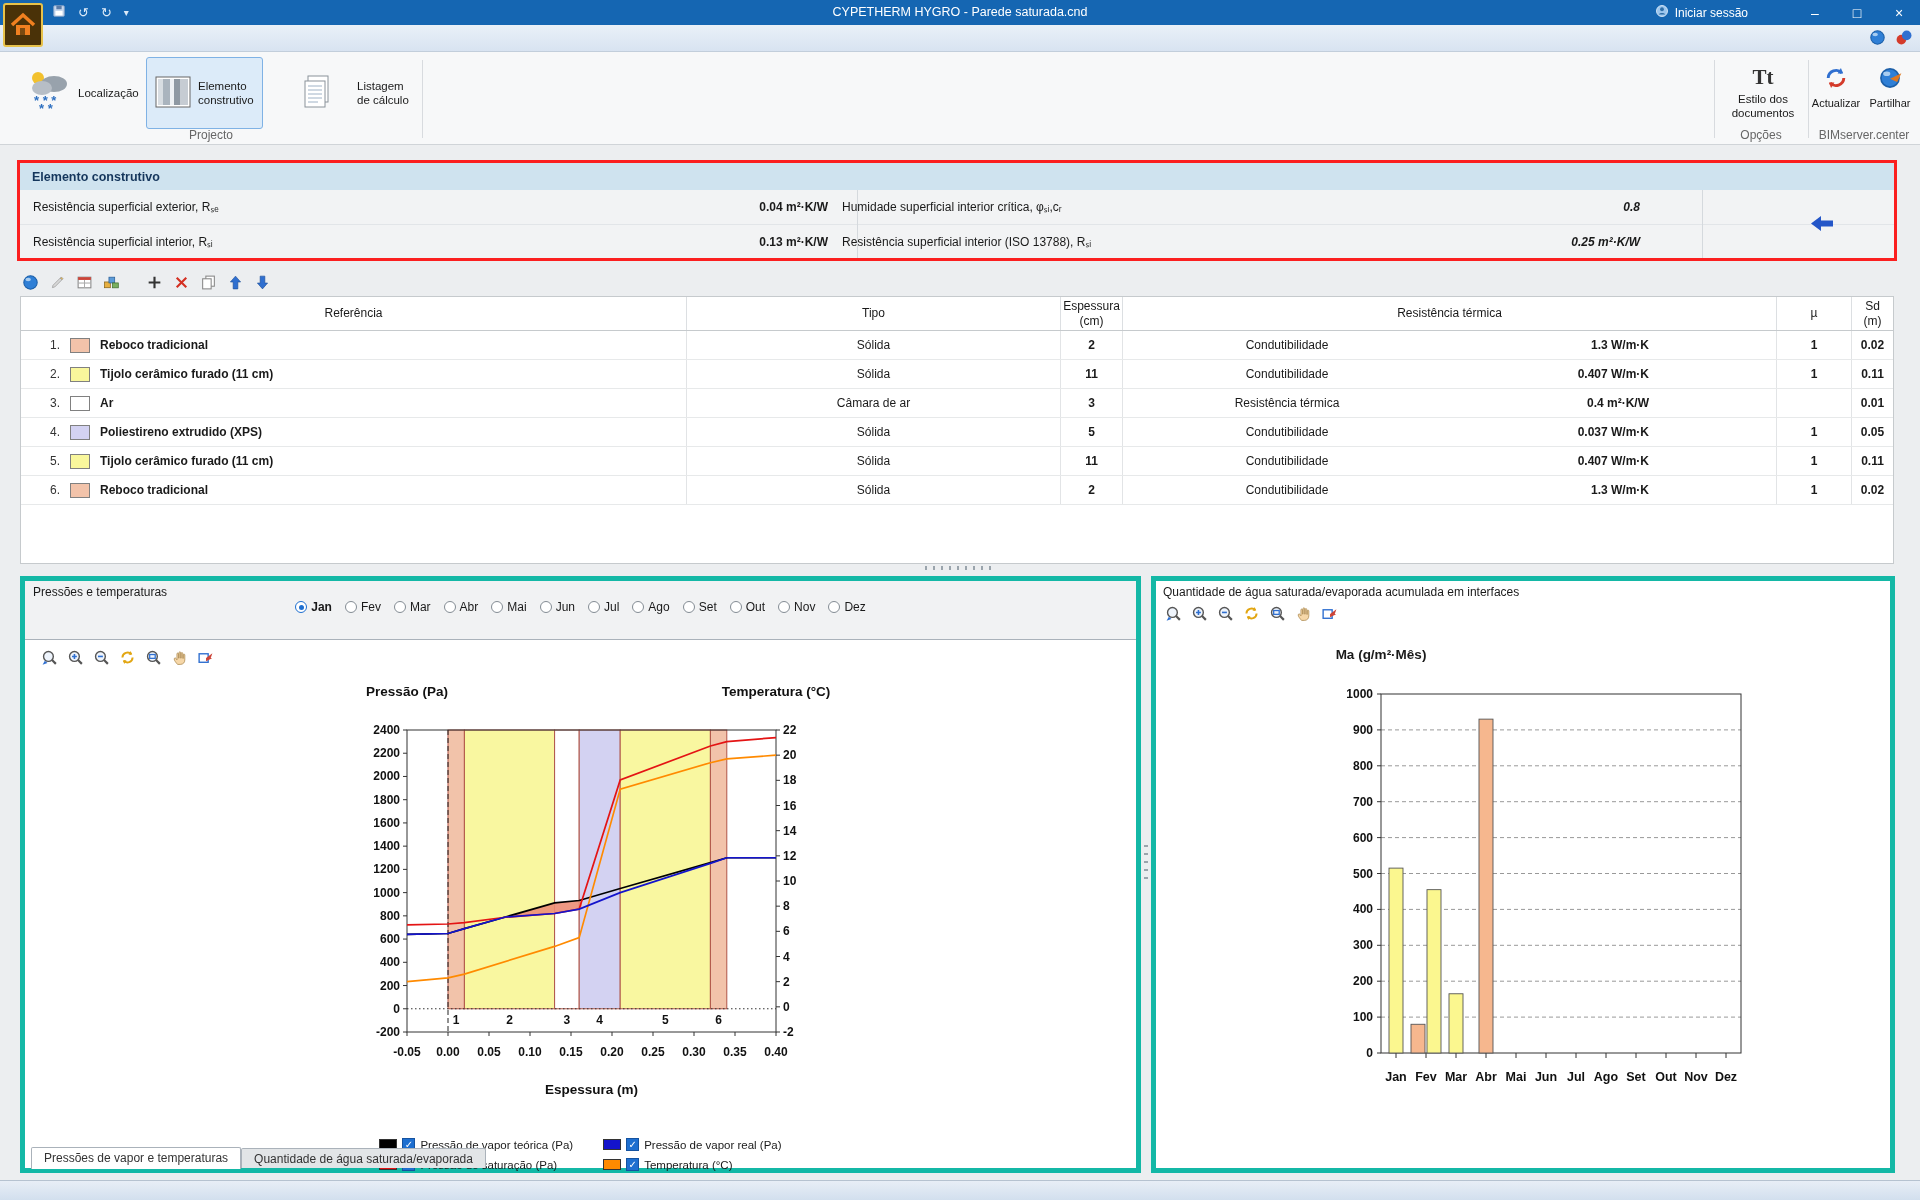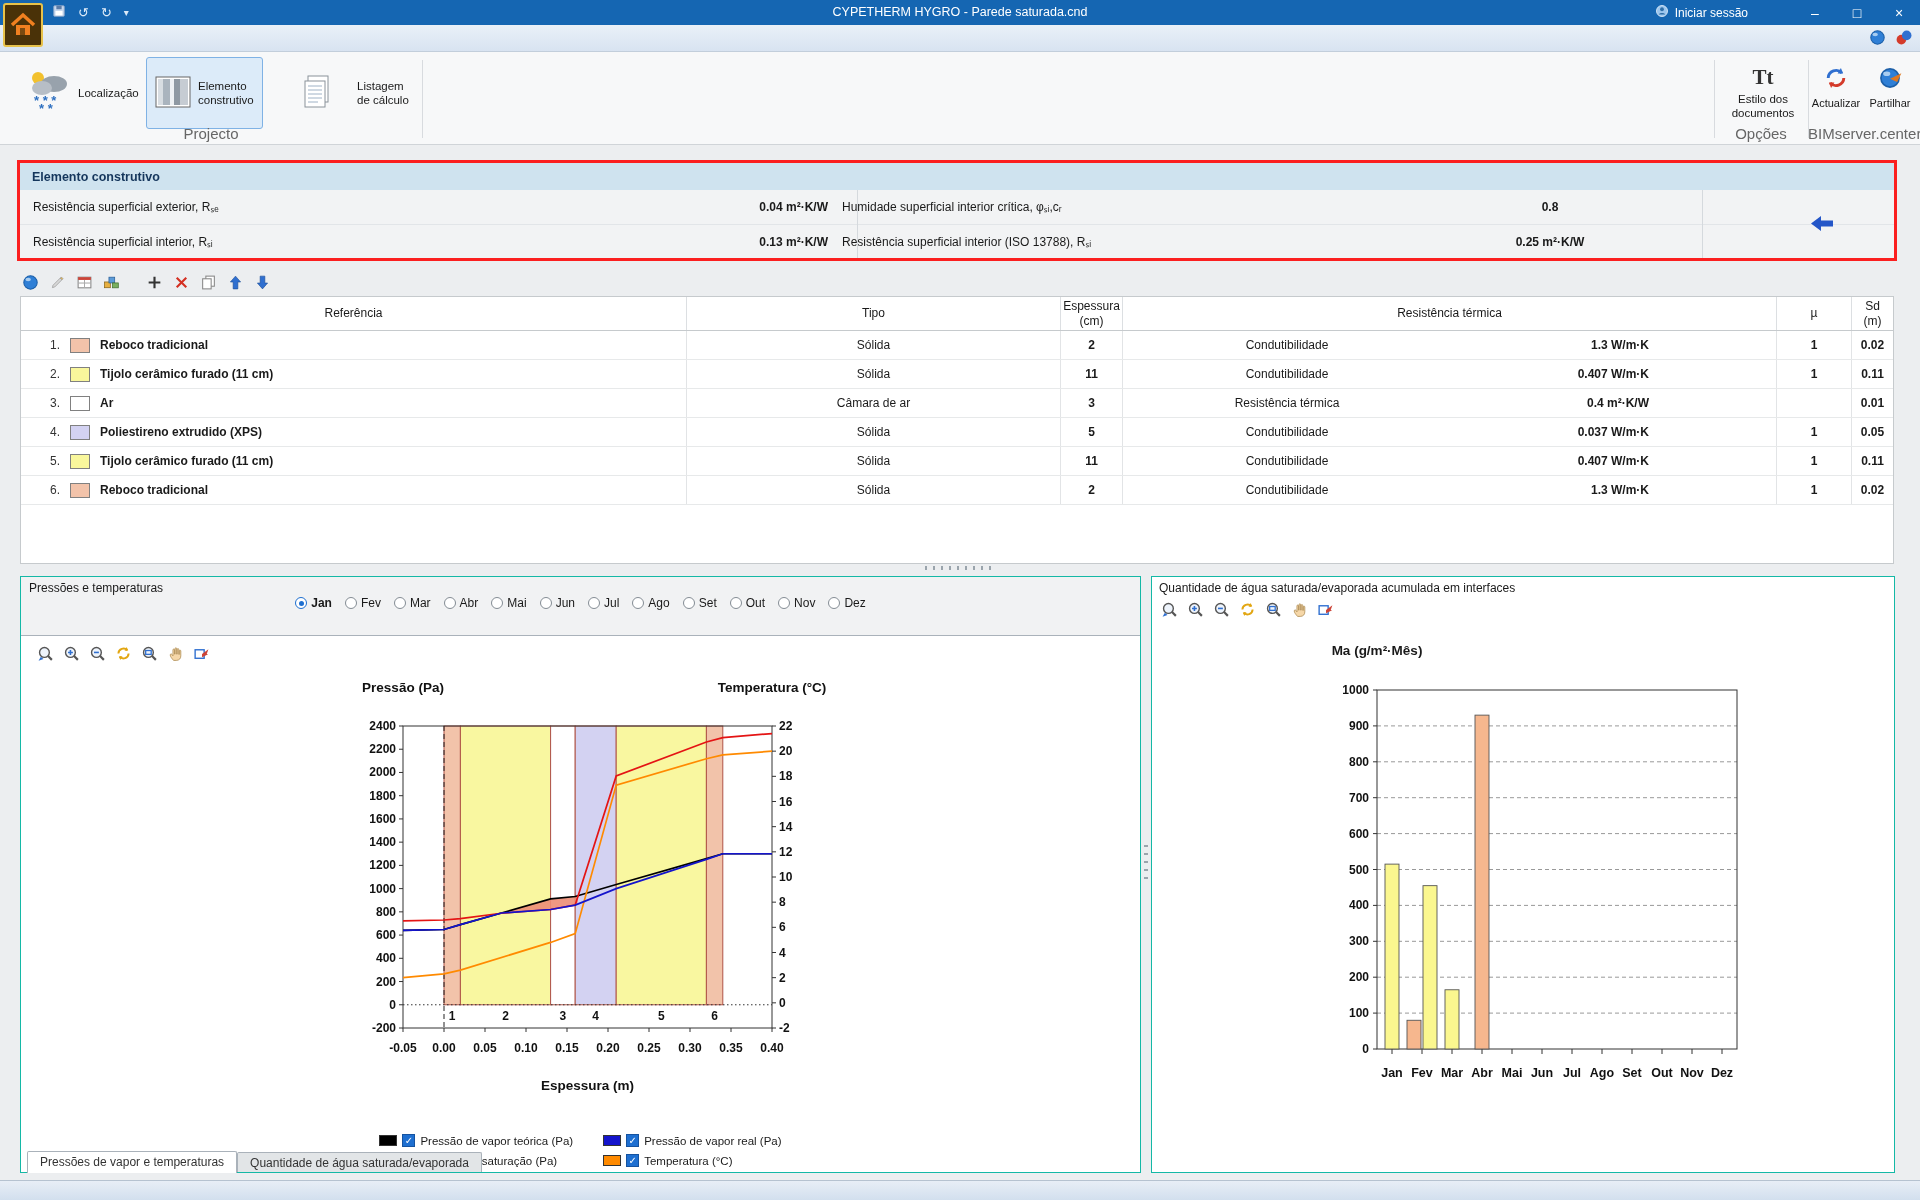--- a/index.html
+++ b/index.html
@@ -8,38 +8,38 @@
 .titlebar{position:absolute;left:0;top:0;width:1920px;height:25px;background:#1566b2;color:#fff;}
 .tb-icons{position:absolute;left:52px;top:0;height:25px;display:flex;align-items:center;gap:12px;color:#dceaf8;font-size:13px;}
 .tb-title{position:absolute;left:0;right:0;top:0;height:25px;line-height:25px;text-align:center;font-size:12.5px;}
 .tb-right{position:absolute;right:0;top:0;height:25px;display:flex;align-items:center;}
 .login{display:flex;gap:6px;align-items:center;margin-right:46px;font-size:12px;}
 .winbtn{width:42px;height:25px;display:flex;align-items:center;justify-content:center;font-size:14px;cursor:default;}
 .app-button{position:absolute;left:3px;top:3px;width:40px;height:44px;z-index:10;background:#4a3208;border:2px solid #e8c24a;border-radius:3px;display:flex;align-items:center;justify-content:center;}
 .qatrow{position:absolute;left:0;top:25px;width:1920px;height:27px;background:linear-gradient(#e9f0f8,#d8e3f1);border-bottom:1px solid #c2cedb;}
 .qat-right{position:absolute;right:8px;top:4px;display:flex;gap:9px;}
 .ribbon{position:absolute;left:0;top:52px;width:1920px;height:93px;background:#f7f8f9;border-bottom:1px solid #d0d4d8;}
-.rb-caption{position:absolute;bottom:2px;font-size:15px;color:#666;text-align:center;}
+.rb-caption{position:absolute;bottom:2px;font-size:12px;color:#666;text-align:center;}
 .rb-sep{position:absolute;top:8px;bottom:6px;width:1px;background:#d8dbdf;}
 .rb-item{position:absolute;top:5px;height:72px;display:flex;align-items:center;gap:7px;padding:4px 8px;border:1px solid transparent;border-radius:3px;}
 .rb-item.selected{background:#dcebf9;border-color:#7fb2e5;}
 .rb-item.col{flex-direction:column;gap:3px;justify-content:flex-start;padding-top:7px;}
 .rb-2line{display:flex;flex-direction:column;font-size:11.5px;line-height:14px;}
 .rb-1line{font-size:11.5px;}
 .tt-glyph{font-family:"Liberation Serif",serif;font-size:21px;font-weight:bold;color:#333;line-height:24px;}
 .redbox{position:absolute;left:17px;top:160px;width:1880px;height:101px;border:3px solid #fb1f1f;background:#f2f3f4;}
 .eb-header{height:27px;background:#cfe3ef;color:#15365c;font-weight:bold;font-size:12.5px;display:flex;align-items:center;padding-left:12px;}
 .eb-body{position:relative;height:68px;}
 .eb-row{position:relative;height:34px;}
 .eb-row + .eb-row{border-top:1px solid #e2e5e8;}
 .eb-row span{position:absolute;top:0;height:34px;line-height:34px;}
 .eb-c1{left:13px;}
 .eb-c2{left:590px;width:218px;text-align:right;font-weight:bold;}
 .eb-c3{left:822px;}
-.eb-c4{left:1410px;width:240px;text-align:center;font-weight:bold;}
+.eb-c4{left:1380px;width:240px;text-align:right;font-weight:bold;font-style:italic;}
 .eb-vdiv{position:absolute;top:0;bottom:0;width:1px;background:#d5d9dd;}
 .eb-arrow{position:absolute;left:1790px;top:25px;}
 .tools{position:absolute;left:20px;top:270px;height:24px;display:flex;align-items:center;gap:7px;}
 .tool{width:20px;height:20px;display:flex;align-items:center;justify-content:center;}
 .tool svg{display:block;}
 .tool.gap{margin-left:16px;}
 .tablewrap{position:absolute;left:20px;top:296px;width:1874px;height:268px;background:#fff;border:1px solid #c6cacd;}
 .thead{display:grid;grid-template-columns:666px 374px 62px 654px 75px 41px;height:34px;border-bottom:1px solid #c6cacd;font-size:12px;}
 .th{display:flex;flex-direction:column;align-items:center;justify-content:center;border-right:1px solid #dcdfe2;line-height:15px;}
 .th:last-child{border-right:none;}
@@ -47,21 +47,21 @@
 .td{height:100%;display:flex;align-items:center;}
 .td.num{justify-content:flex-end;padding-right:4px;color:#333;}
 .td.center{justify-content:center;}
 .td.b{font-weight:bold;}
 .td.br{border-right:1px solid #e2e4e6;}
 .td.rval{justify-content:flex-end;padding-right:127px;font-weight:bold;}
 .swatch{width:20px;height:15px;border:1px solid #808080;margin:0 10px 0 6px;display:inline-block;}
 .refname{font-weight:bold;}
 .hsash{position:absolute;left:925px;top:566px;width:70px;height:4px;background:repeating-linear-gradient(90deg,#9aa4ac 0 2px,transparent 2px 8px);}
 .vsash{position:absolute;left:1144px;top:845px;width:4px;height:40px;background:repeating-linear-gradient(180deg,#9aa4ac 0 2px,transparent 2px 8px);}
-.panel{position:absolute;background:#f1f2f3;border:1px solid #14b8a6;}
+.panel{position:absolute;background:#f1f2f3;border:5px solid #14b8a6;}
 .panel.left{left:20px;top:576px;width:1121px;height:597px;}
 .panel.right{left:1151px;top:576px;width:744px;height:597px;background:#fff;padding-left:28px;}
 .pl-title{position:absolute;left:8px;top:4px;font-size:12px;}
 .pl-months{position:absolute;left:0;top:19px;width:100%;display:flex;justify-content:center;gap:13px;}
 .radio-item{display:flex;align-items:center;gap:4px;font-size:12px;}
 .radio{width:12px;height:12px;border:1px solid #848c94;border-radius:50%;background:#fff;display:inline-block;position:relative;}
 .radio.sel{border-color:#1e6fd0;}
 .radio.sel::after{content:'';position:absolute;left:2.5px;top:2.5px;width:5px;height:5px;border-radius:50%;background:#1e6fd0;}
 .pl-tabs{position:absolute;left:6px;bottom:0;display:flex;align-items:flex-end;z-index:2;}
 .tab{padding:3px 12px 2px;border:1px solid #aab2ba;border-bottom:none;background:#e2e5e7;font-size:12px;color:#333;border-radius:2px 2px 0 0;}

